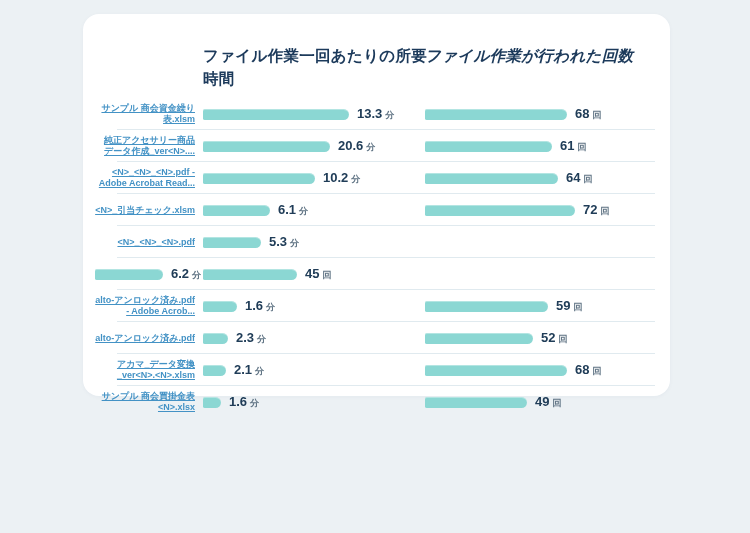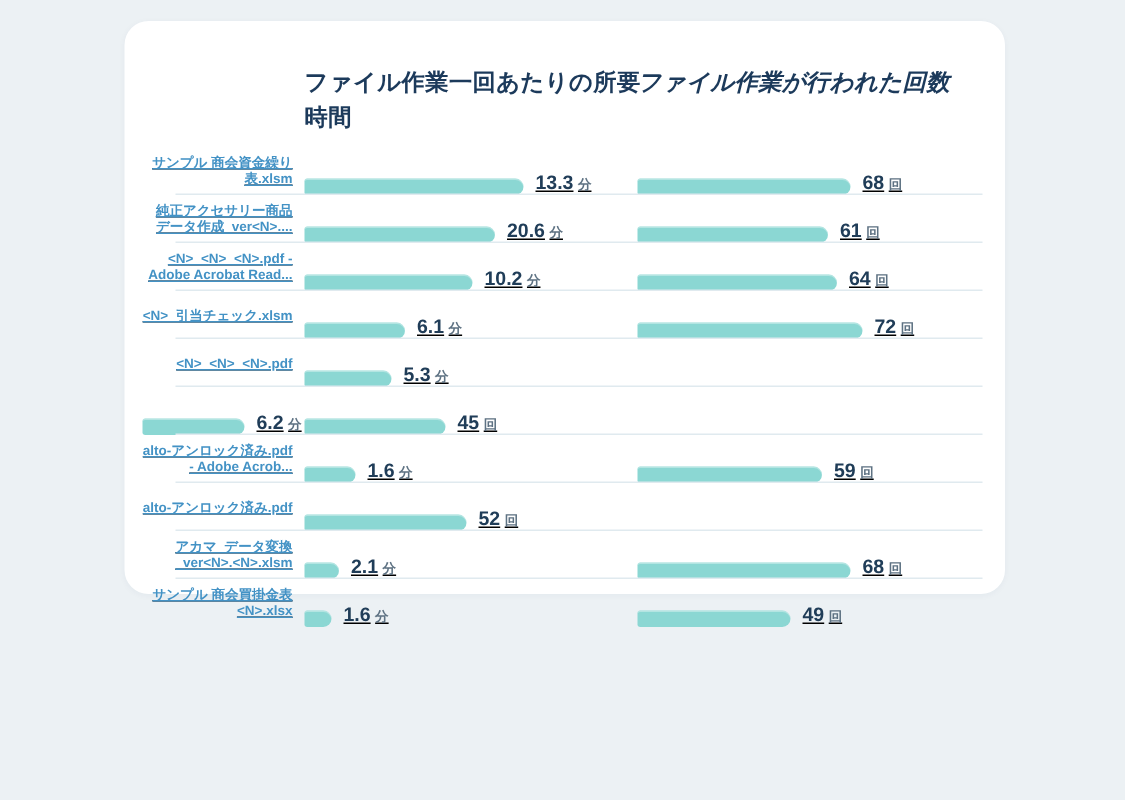--- a/index.html
+++ b/index.html
@@ -26,21 +26,20 @@
     font-weight:700;
     color:#1c3a5b;
     letter-spacing:0.3px;
   }
   .chart-title.left  { left:120px; width:230px; }
   .chart-title.right { left:342px; width:225px;font-style:italic; }
   .rows {
     position:absolute;
     left:12px; top:84px;
     width:560px;
-    text-decoration:underline;
   }
   .row {
     position:relative;
     display:grid;
     grid-template-columns:100px 214px 230px;
     column-gap:8px;
     height:32px;
     align-items:center;
   }
   .sep {
@@ -54,21 +53,21 @@
     line-height:11px;
     font-weight:700;
     color:#4392c5;
     text-decoration:underline;
     text-align:right;
     overflow-wrap:anywhere;
     cursor:pointer;
   }
   .bar-cell {
     display:flex;
-    align-items:flex-end;
+    align-items:center;
     height:100%;
   }
   .bar {
     height:11px;
     background:#8bd7d3;
     border-radius:2px 6px 6px 2px;
     box-shadow:inset 0 1px 0 rgba(255,255,255,0.35);
     flex:none;
   }
   .value {
@@ -201,20 +200,26 @@
       <span class="value">
         <span class="cnt-value">59</span><span class="unit cnt-unit">回</span>
       </span>
     </div>
     <div class="sep"></div>
   </div>
 
   <div class="row">
     <div class="file-label">alto-アンロック済み.pdf</div>
     <div class="bar-cell">
+      <div class="bar min-bar" style="width: 25px;"></div>
+      <span class="value">
+        <span class="min-value">2.3</span><span class="unit min-unit">分</span>
+      </span>
+    </div>
+    <div class="bar-cell">
       <div class="bar cnt-bar" style="width: 108px;"></div>
       <span class="value">
         <span class="cnt-value">52</span><span class="unit cnt-unit">回</span>
       </span>
     </div>
     <div class="sep"></div>
   </div>
 
   <div class="row">
     <div class="file-label">アカマ_データ変換_ver&lt;N&gt;.&lt;N&gt;.xlsm</div>

